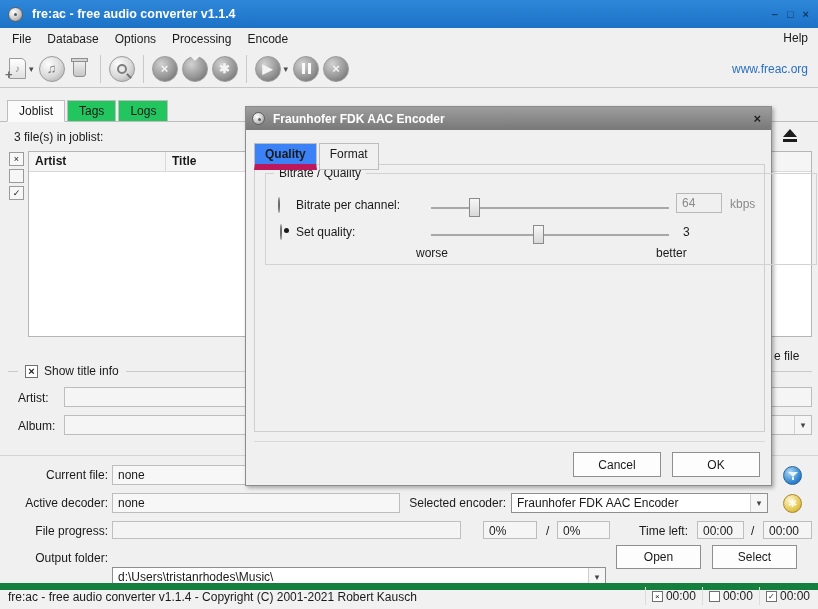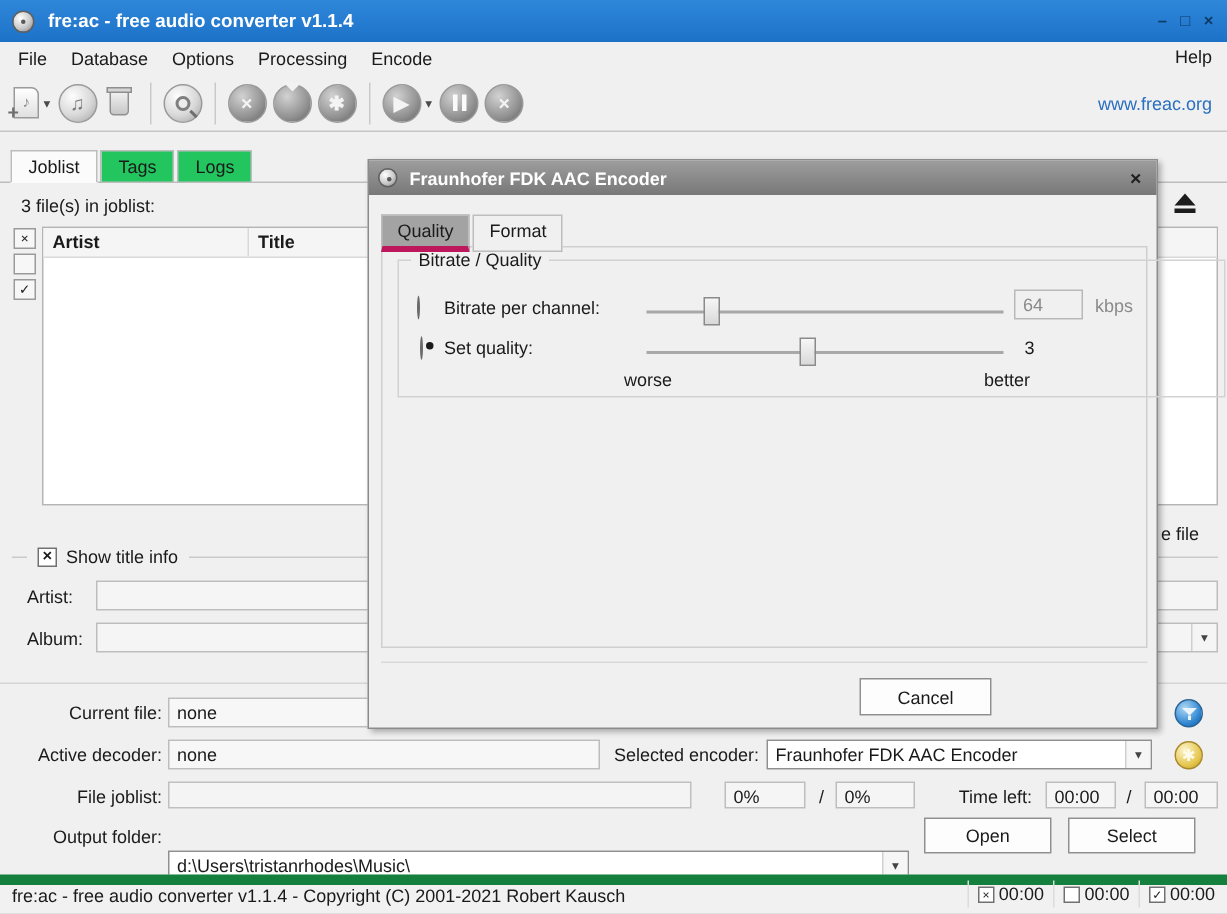--- a/index.html
+++ b/index.html
@@ -129,21 +129,21 @@
   
   .dialog { left:245px; top:106px; width:527px; height:380px; background:#f0f0f0;
             border:1px solid #8c8c8c; box-shadow:2px 2px 4px rgba(0,0,0,0.3); z-index:10; }
   .dtitle { position:absolute; left:0; top:0; width:100%; height:23px;
             background:linear-gradient(#9d9d9d,#787878); display:flex; align-items:center;
             color:#fff; font-weight:bold; }
   .dclose { position:absolute; right:10px; top:4px; color:#1f1f1f; font-weight:bold;
             font-size:13px; }
   .dtabs { position:absolute; left:8px; top:36px; display:flex; z-index:2; }
   .dtab { padding:3px 10px; border:1px solid #bdbdbd; background:#f0f0f0; margin-right:2px; }
-  .dtab.active { background:#a3a3a3; border-bottom:4px solid #be185d; }
+  .dtab.active { background:#3b82f6; border-bottom:6px solid #be185d;font-weight:bold; }
   .dpanel { position:absolute; left:8px; top:57px; width:511px; height:268px;
             border:1px solid #cfcfcf; }
   .dgroup { position:absolute; left:19px; top:66px; width:552px; height:92px;
             border:1px solid #d2d2d2; }
   .dlegend { position:absolute; top:-8px; left:8px; background:#f0f0f0; padding:0 5px; }
   .radio { width:13px; height:13px; border:1px solid #6a6a6a; border-radius:50%;
            background:#fff; position:relative; }
   .radio.checked::after { content:""; position:absolute; left:3px; top:3px; width:5px;
                           height:5px; border-radius:50%; background:#1a1a1a; }
   .strack { height:2px; background:#a8a8a8; }
@@ -254,21 +254,21 @@
 
   <span class="abs blabel" style="left:8px;top:496px;width:100px;">Active decoder:</span>
   <div class="abs field" style="left:112px;top:493px;width:288px;height:20px;background:#f7f7f7;">none</div>
   <span class="abs blabel" style="left:400px;top:496px;width:106px;">Selected encoder:</span>
   <div class="abs combo" style="left:511px;top:493px;width:257px;height:20px;">
     <span>Fraunhofer FDK AAC Encoder</span>
     <span class="arrow">▾</span>
   </div>
   <span class="abs ball gold" style="left:783px;top:494px;">✱</span>
 
-  <span class="abs blabel" style="left:8px;top:524px;width:100px;">File joblist:</span>
+  <span class="abs blabel" style="left:8px;top:524px;width:100px;">File progress:</span>
   <div class="abs pbar" style="left:112px;top:521px;width:349px;height:18px;"></div>
   <div class="abs field" style="left:483px;top:521px;width:54px;height:18px;">0%</div>
   <span class="abs" style="left:546px;top:524px;">/</span>
   <div class="abs field" style="left:557px;top:521px;width:53px;height:18px;">0%</div>
   <span class="abs blabel" style="left:618px;top:524px;width:70px;">Time left:</span>
   <div class="abs field" style="left:697px;top:521px;width:47px;height:18px;">00:00</div>
   <span class="abs" style="left:751px;top:524px;">/</span>
   <div class="abs field" style="left:763px;top:521px;width:49px;height:18px;">00:00</div>
 
   <span class="abs blabel" style="left:8px;top:551px;width:100px;">Output folder:</span>
@@ -328,15 +328,16 @@
     <div class="abs strack" style="left:185px;top:127px;width:238px;"></div>
     <div class="abs sthumb" style="left:287px;top:118px;"></div>
     <span class="abs" style="left:437px;top:118px;">3</span>
 
     
     <span class="abs" style="left:170px;top:139px;">worse</span>
     <span class="abs" style="left:410px;top:139px;">better</span>
 
     <div class="dsep"></div>
     <div class="abs btn" style="left:327px;top:345px;width:88px;height:25px;">Cancel</div>
+    <div class="abs btn" style="left:426px;top:345px;width:88px;height:25px;">OK</div>
   </div>
 
 </div>
 
 </body></html>

